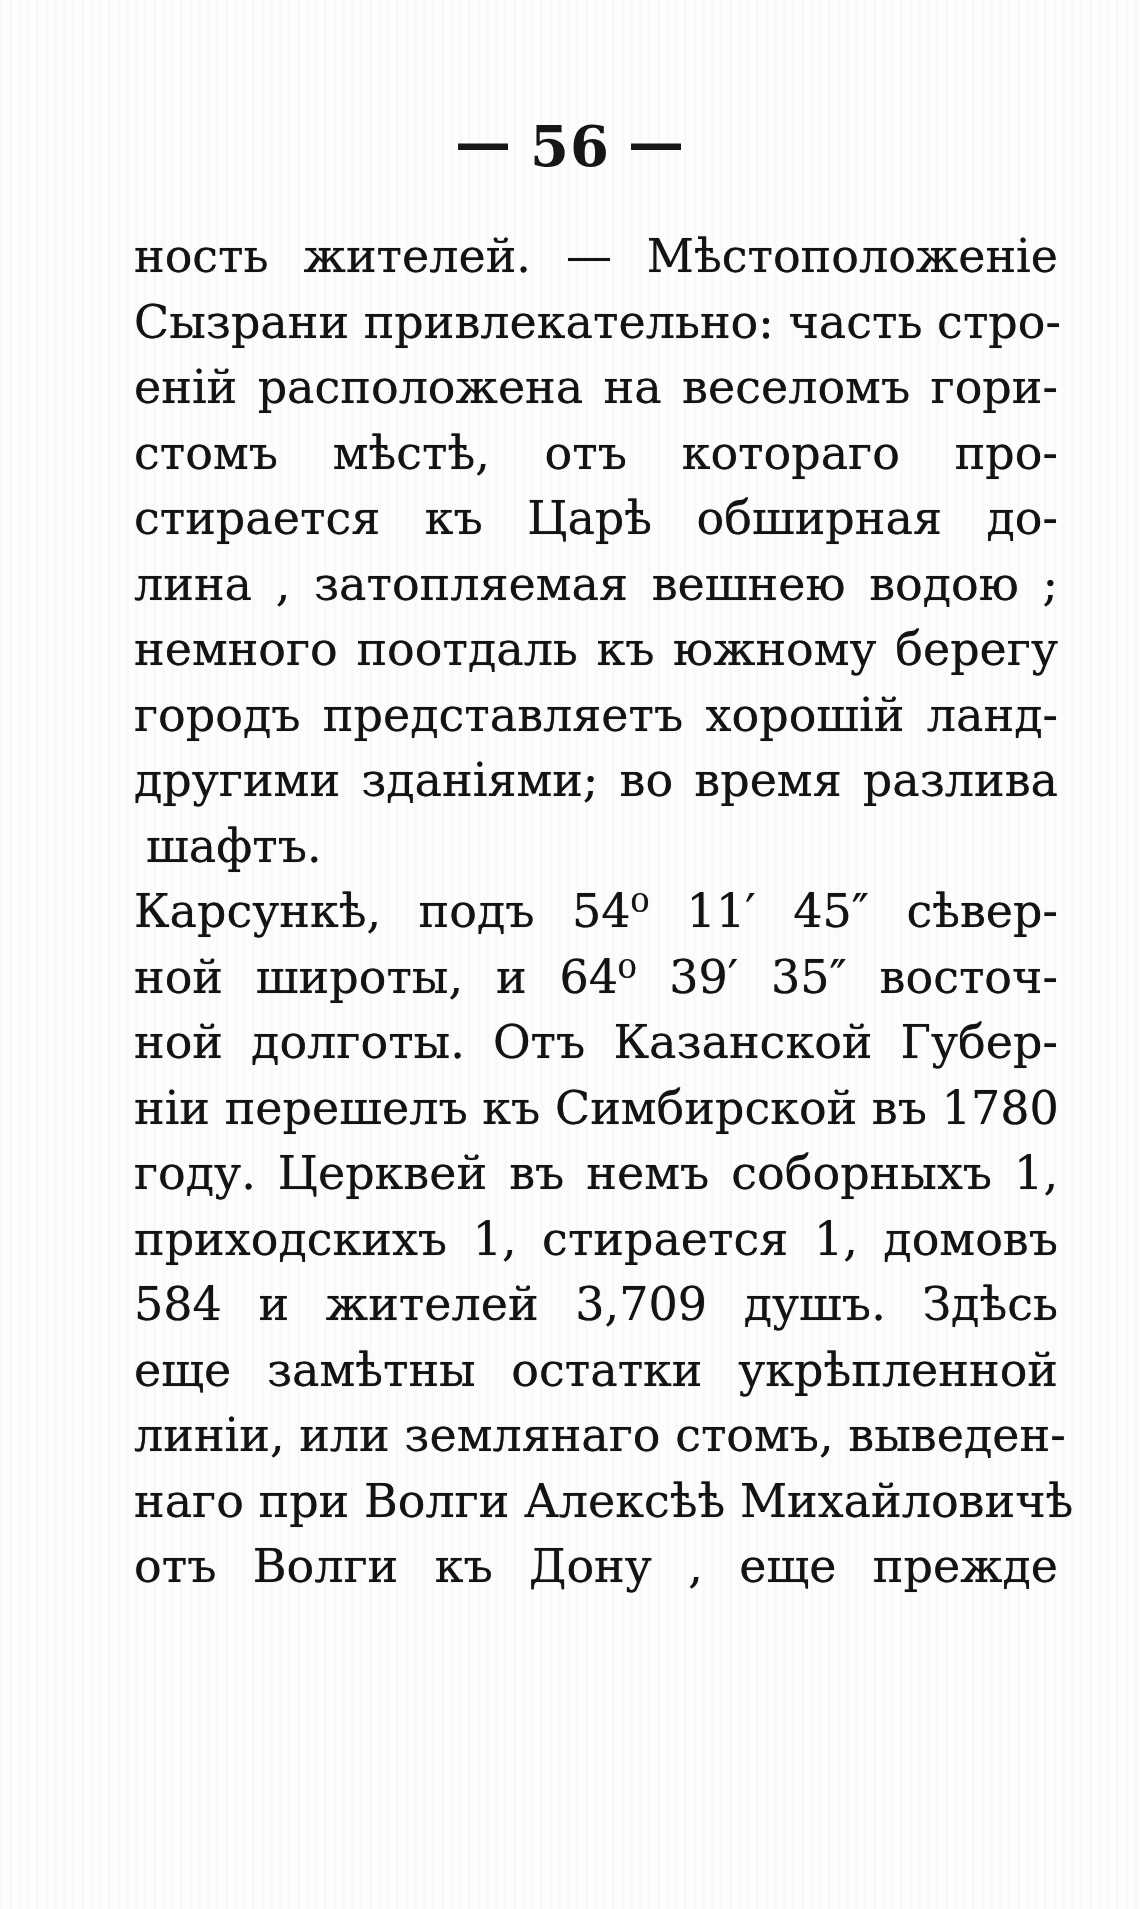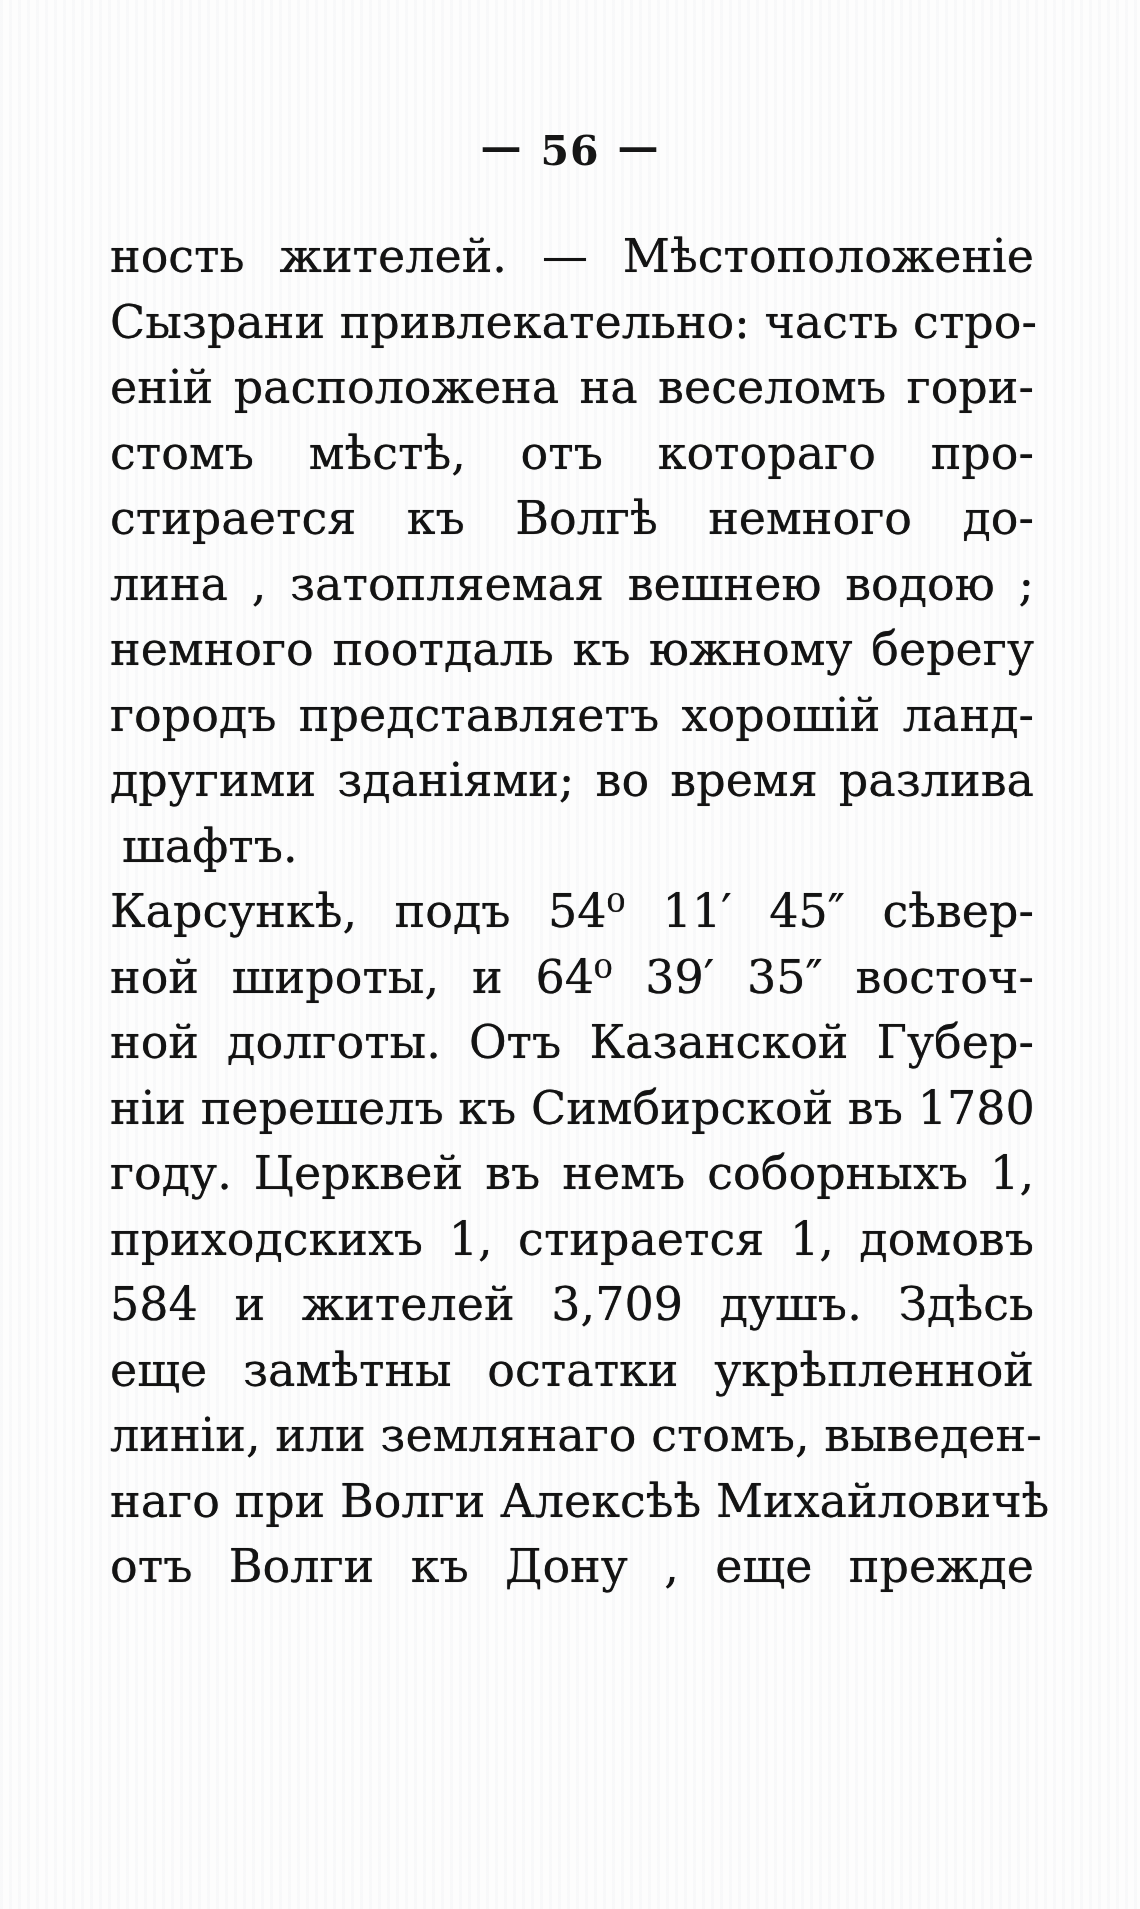--- a/index.html
+++ b/index.html
@@ -22,38 +22,38 @@
     );
     font-family: "DejaVu Serif", serif;
   }
 
   .page-header {
     position: absolute;
     top: 118px;
     left: 0;
     width: 1140px;
     text-align: center;
-    font-size: 41px;
-    line-height: 67px;
+    font-size: 56px;
+    line-height: 56px;
     font-weight: bold;
     color: #161616;
     letter-spacing: 1px;
     white-space: nowrap;
   }
   .page-header .page-num {
     margin: 0 18px;
   }
   .page-header .dash {
     position: relative;
     top: -4px;
   }
 
   .text-block {
     position: absolute;
-    left: 110px;
+    left: 134px;
     top: 224px;
     width: 924px;
     font-size: 46px;
     line-height: 65.5px;
     color: #131313;
     text-shadow: 0 0 0.7px rgba(15, 15, 15, 0.75);
   }
   .line {
     height: 65.5px;
     text-align: justify;
@@ -79,21 +79,21 @@
   <div class="page-header">
     <span class="dash">—</span><span class="page-num">56</span><span class="dash">—</span>
   </div>
 
   <div class="text-block">
 
     <div class="line">ность жителей. — Мѣстоположеніе</div>
     <div class="line">Сызрани привлекательно: часть стро-</div>
     <div class="line">еній расположена на веселомъ гори-</div>
     <div class="line">стомъ мѣстѣ, отъ котораго про-</div>
-    <div class="line">стирается къ Волгѣ немного до-</div>
+    <div class="line">стирается къ Царѣ обширная до-</div>
     <div class="line">лина , затопляемая вешнею водою ;</div>
     <div class="line">немного поотдаль къ южному берегу</div>
     <div class="line">городъ представляетъ хорошій ланд-</div>
     <div class="line">другими зданіями; во время разлива</div>
     <div class="line para-end">шафтъ.</div>
 
     <div class="line">Карсункѣ, подъ 54⁰ 11′ 45″ сѣвер-</div>
     <div class="line">ной широты, и 64⁰ 39′ 35″ восточ-</div>
     <div class="line">ной долготы. Отъ Казанской Губер-</div>
     <div class="line">ніи перешелъ къ Симбирской въ 1780</div>

